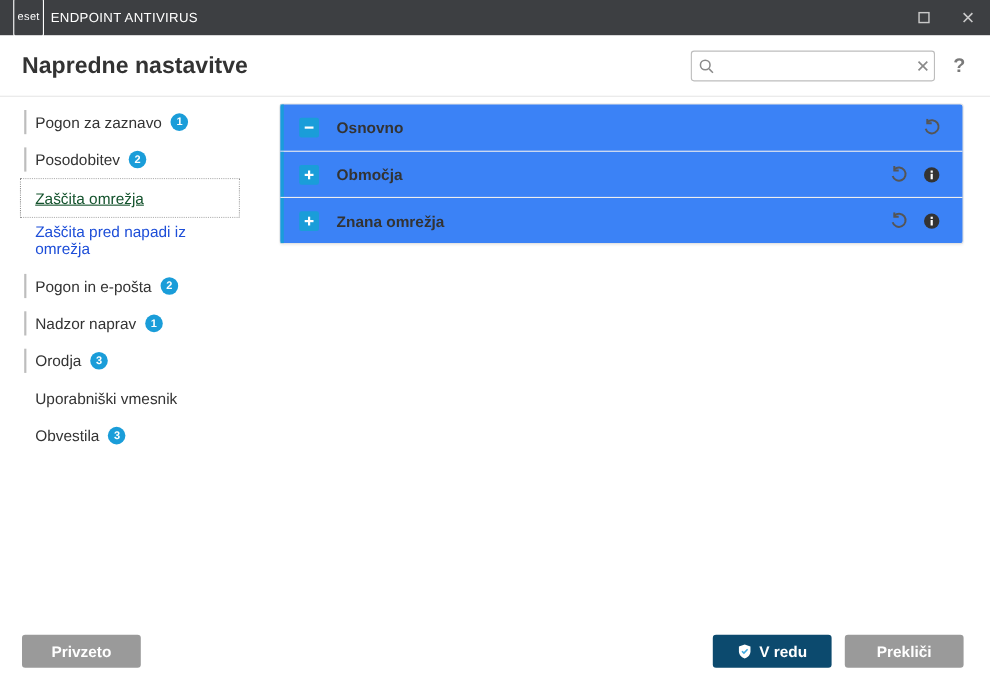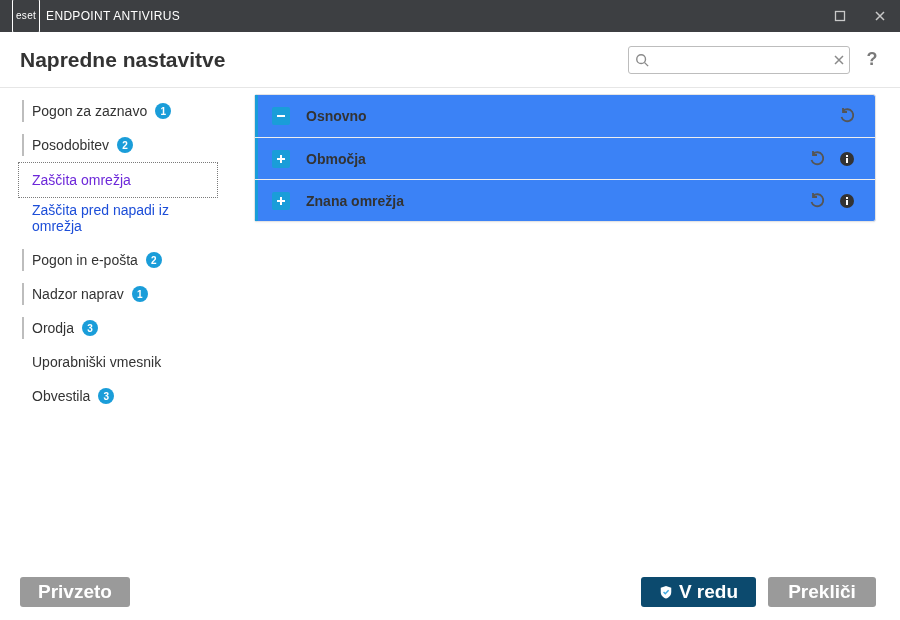--- a/index.html
+++ b/index.html
@@ -75,25 +75,26 @@
       position: relative;
       padding: 9px 10px 9px 16px;
       display: flex; align-items: center; gap: 8px;
       cursor: default;
     }
     .nav-item .bar {
       position: absolute; left: 6px; top: 6px; bottom: 6px; width: 2px;
       background: #bdbdbd;
     }
     .nav-item.selected {
-      color: #6d28d9;
+      color: #14532d;
       border: 1px dotted #7a7a7a;
       border-radius: 1px;
       margin: 0 4px 0 2px;
       padding-left: 13px;
+      text-decoration: underline;
     }
     .nav-item.child {
       color: #1d4ed8;
       font-weight: 400;
       padding-top: 4px;
     }
     .badge {
       display: inline-flex; align-items: center; justify-content: center;
       min-width: 16px; height: 16px; border-radius: 8px;
       background: #1a9dd9; color: #fff; font-size: 10px; font-weight: 700;
@@ -140,21 +141,21 @@
     .footer {
       height: 56px;
       display: flex; align-items: center;
       padding: 0 24px 0 20px;
       gap: 12px;
     }
     .footer .grow { flex: 1; }
     .btn {
       height: 30px; min-width: 108px;
       border: none; border-radius: 3px;
-      font-size: 19px; font-weight: 600;
+      font-size: 14px; font-weight: 600;
       display: inline-flex; align-items: center; justify-content: center; gap: 6px;
       padding: 0 18px; color: #fff;
     }
     .btn-secondary { background: #9a9a9a; }
     .btn-primary { background: #0c4a6e; }
     .btn-primary svg { width: 14px; height: 14px; }
   </style>
 </head>
 <body>
 

